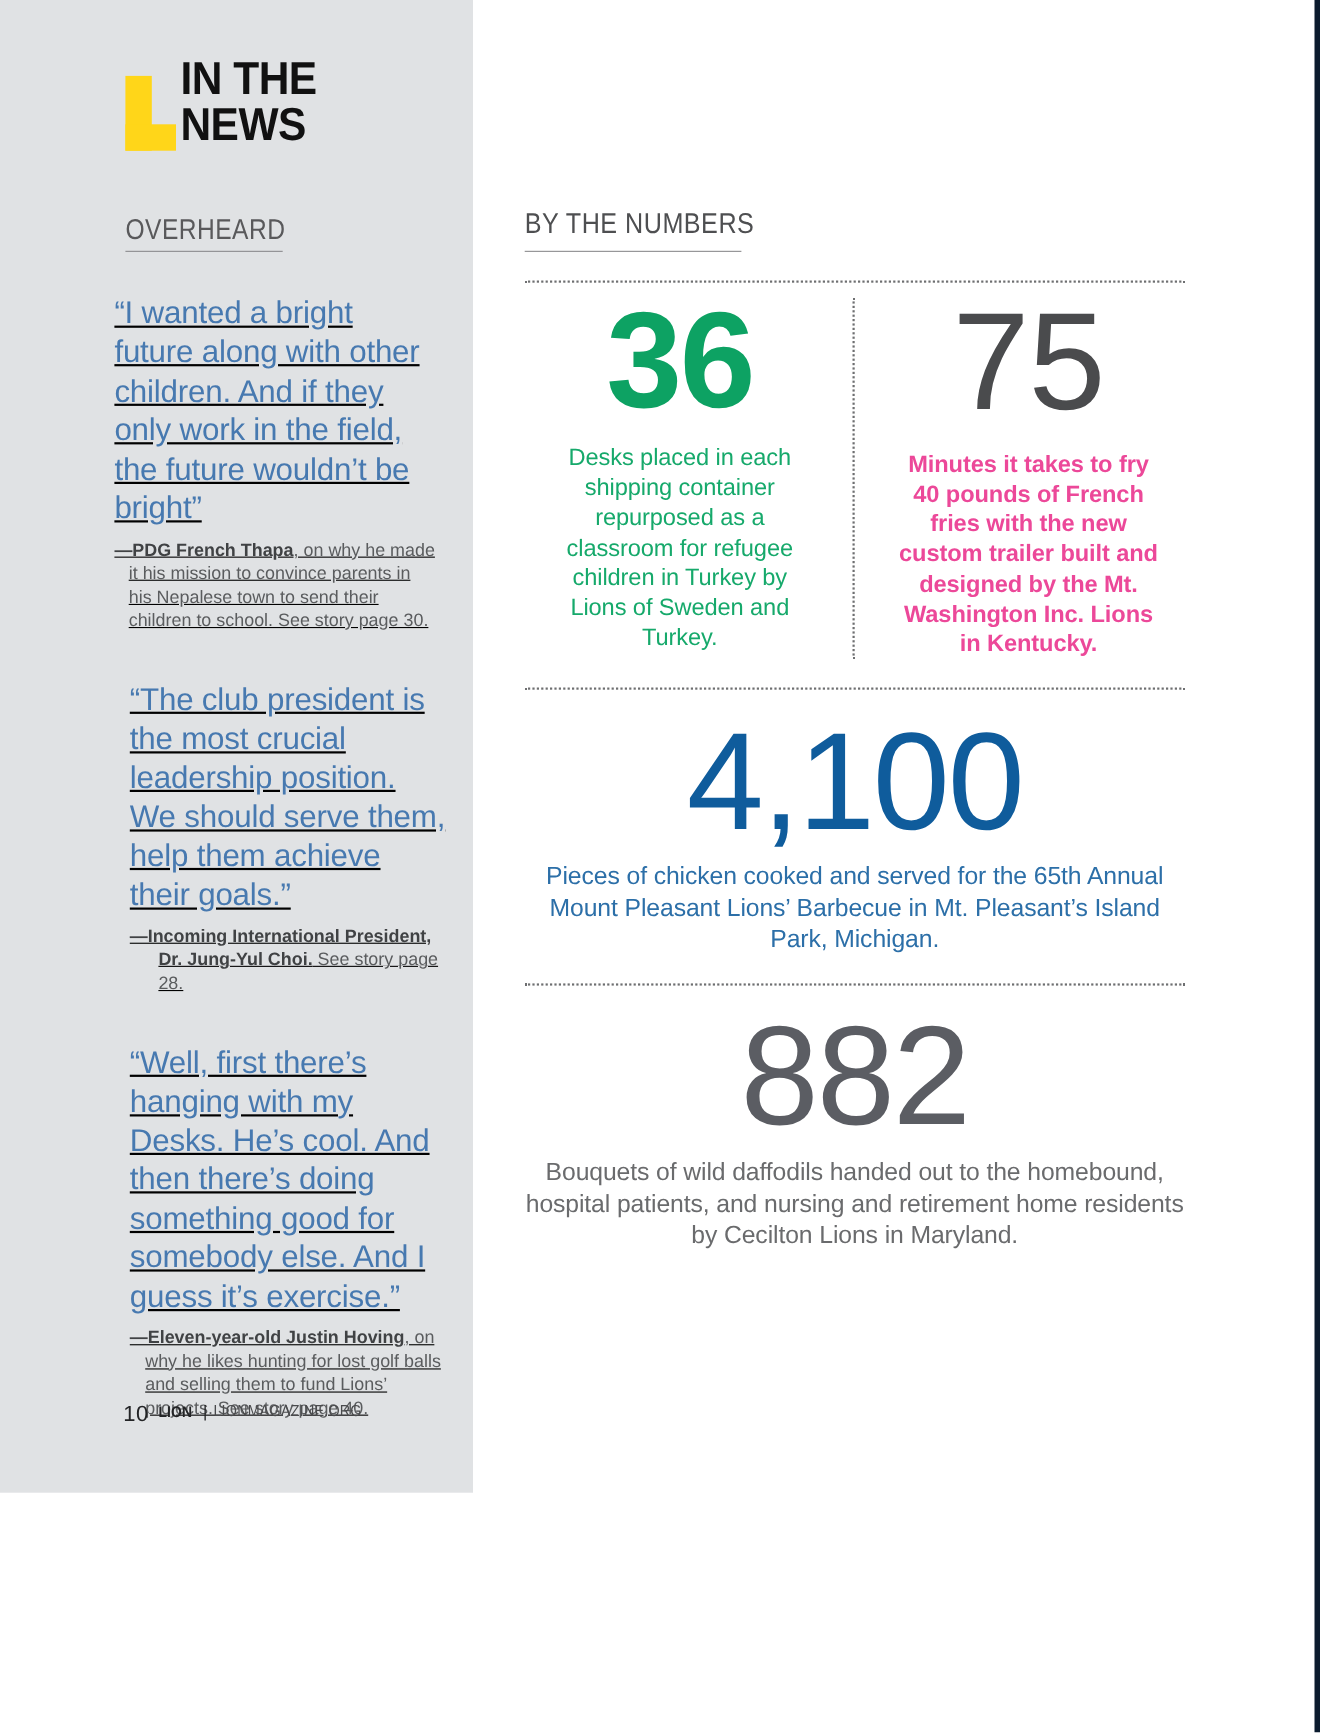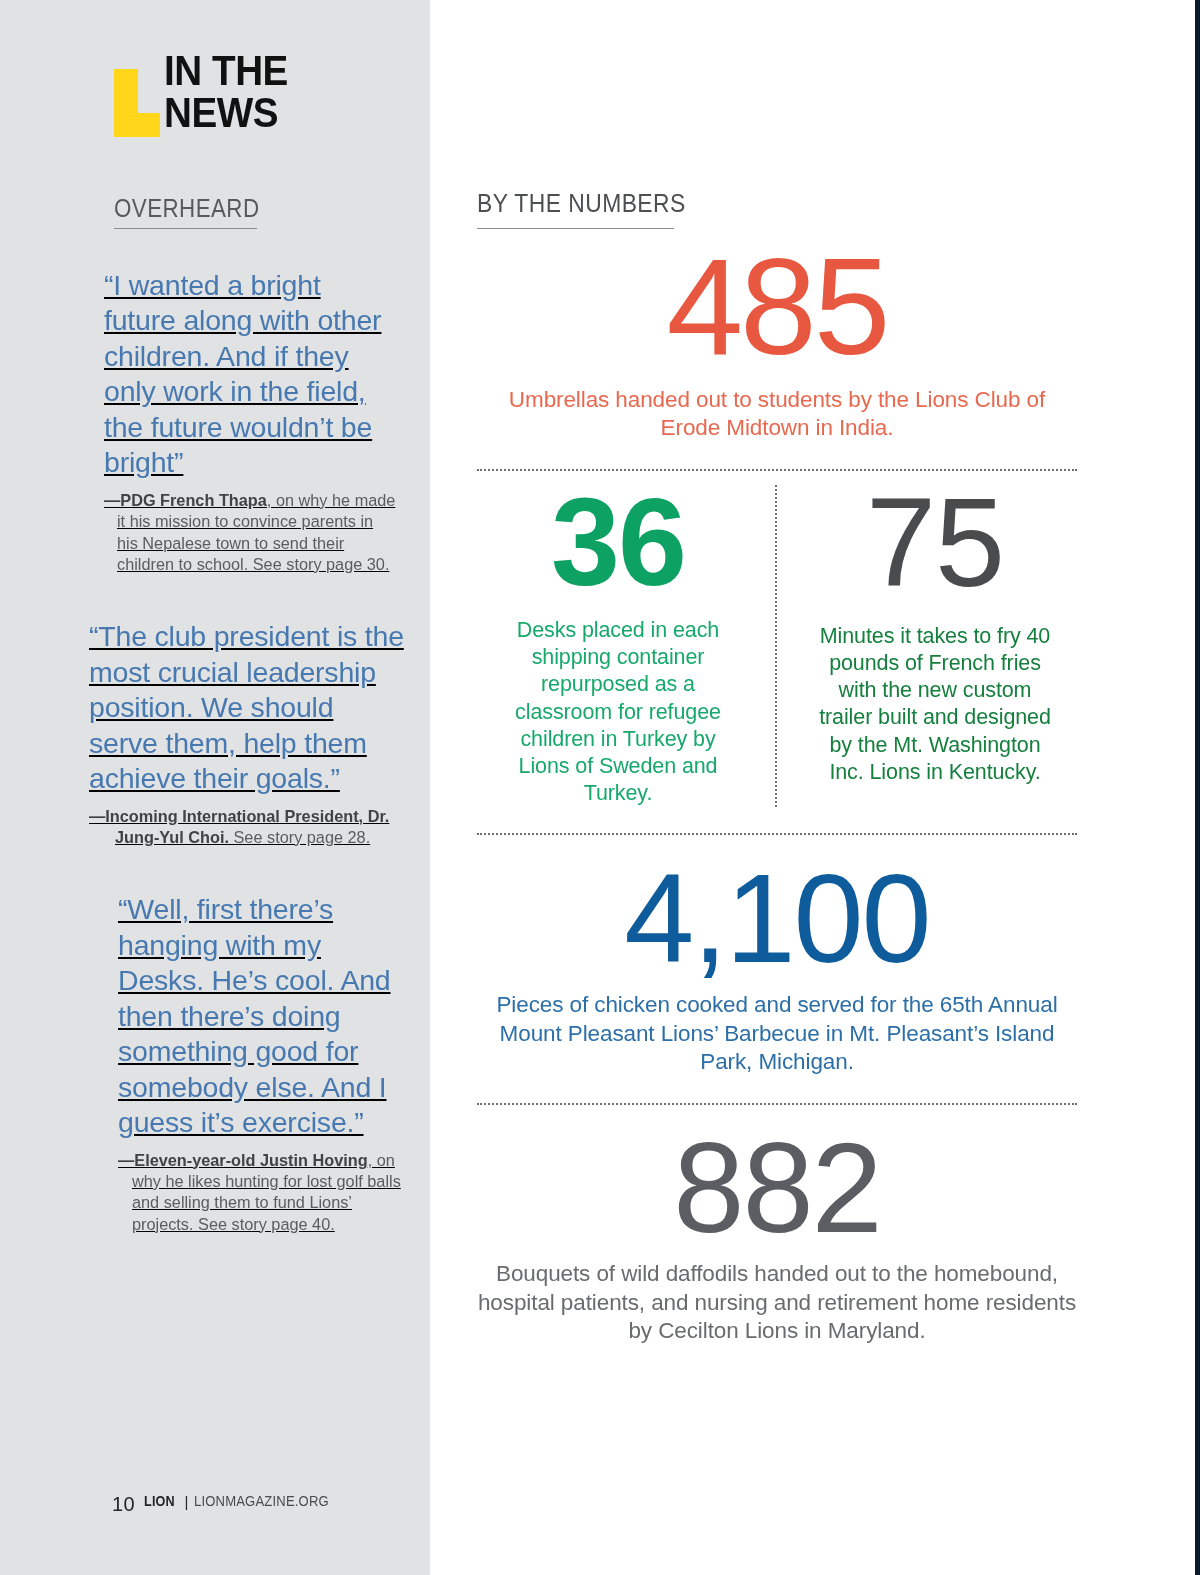--- a/index.html
+++ b/index.html
@@ -16,21 +16,21 @@
   .page {
     position: absolute;
     inset: 0;
     display: flex;
     background: #ffffff;
   }
 
   
   .sidebar {
     width: 430px;
-    height: 1575px;
+    height: 1357px;
     background: #E0E2E4;
     position: relative;
     flex: 0 0 430px;
   }
 
   .masthead {
     position: absolute;
     left: 114px;
     top: 65px;
     display: flex;
@@ -116,21 +116,21 @@
     font-size: 16.3px;
     line-height: 1.31;
     margin-top: 9px;
   }
   .quote-attrib b { font-weight: bold; color: #404244; }
 
   
   .q1 { padding-left: 104px; padding-right: 32px; }
   .q1 .quote-attrib { padding-left: 13px; text-indent: -13px; }
 
-  .q2 { padding-left: 89px; padding-right: 22px; margin-top: 44px; }
+  .q2 { padding-left: 118px; padding-right: 22px; margin-top: 44px; }
   .q2 .quote-attrib { padding-left: 26px; text-indent: -26px; }
 
   .q3 { padding-left: 118px; padding-right: 22px; margin-top: 44px; }
   .q3 .quote-attrib { padding-left: 14px; text-indent: -14px; }
 
   .footer {
     position: absolute;
     left: 112px;
     bottom: 59px;
     display: flex;
@@ -248,22 +248,23 @@
   }
 
   .stat-75 .stat-number {
     font-size: 126px;
     font-weight: 200;
     color: #4A4B4D;
     letter-spacing: -1px;
   }
   .stat-75 .stat-caption {
     font-size: 21.5px;
-    color: #15803d;
+    color: #ec4899;
     margin-top: 22px;
+    font-weight: bold;
   }
 
   
   .stat-4100 { margin-top: 26px; }
   .stat-4100 .stat-number {
     font-size: 126px;
     font-weight: 300;
     color: #0F5C9C;
     letter-spacing: -2px;
   }
@@ -336,24 +337,20 @@
     </div>
 
   </div>
 
   <div class="main">
     <div class="main-inner">
 
       <div class="main-label">BY THE NUMBERS</div>
       <div class="main-label-underline"></div>
 
-      <div class="stat stat-485">
-        <div class="stat-number">485</div>
-        <div class="stat-caption">Umbrellas handed out to students by the Lions Club of Erode Midtown in India.</div>
-      </div>
 
       <hr class="hr-dotted">
 
       <div class="stat-row">
         <div class="stat-cell left stat stat-36">
           <div class="stat-number">36</div>
           <div class="stat-caption">Desks placed in each shipping container repurposed as a classroom for refugee children in Turkey by Lions of Sweden and Turkey.</div>
         </div>
         <div class="stat-cell right stat stat-75">
           <div class="stat-number">75</div>

